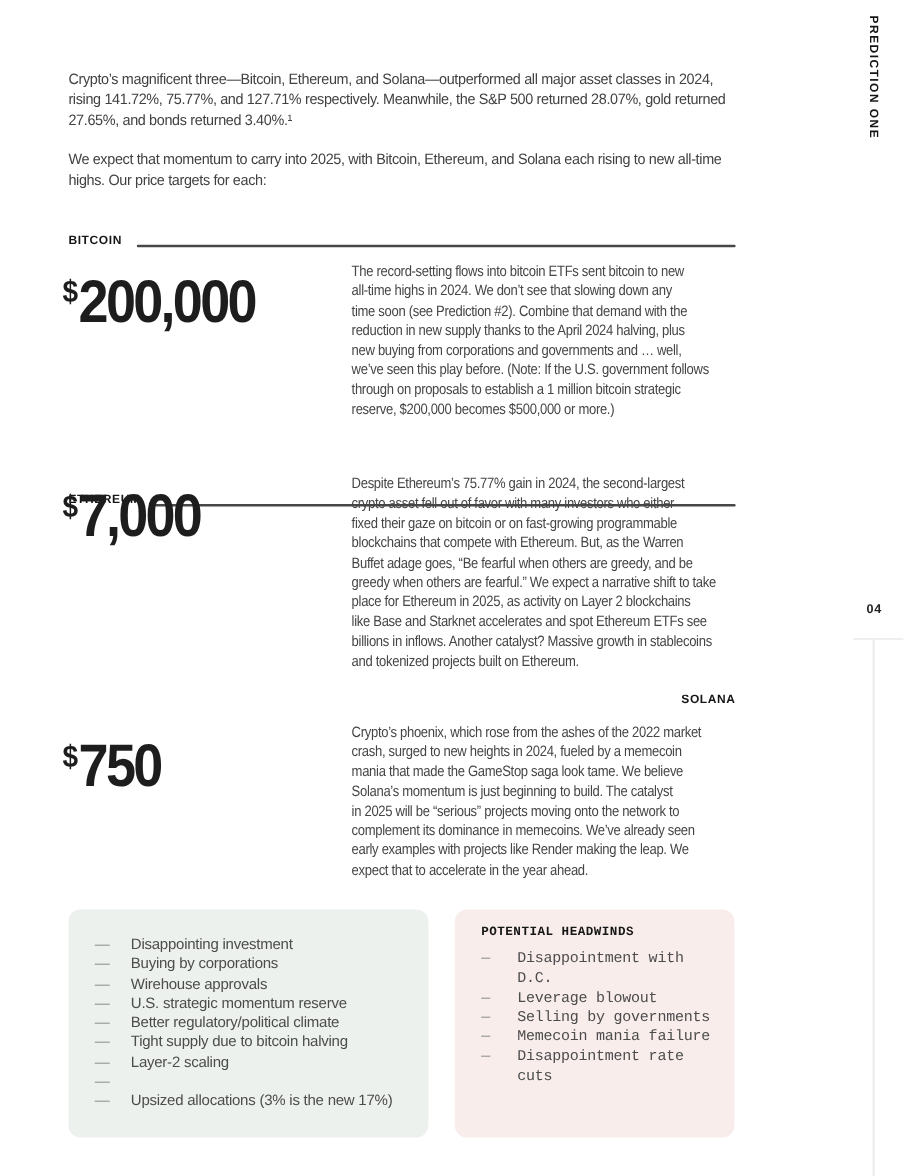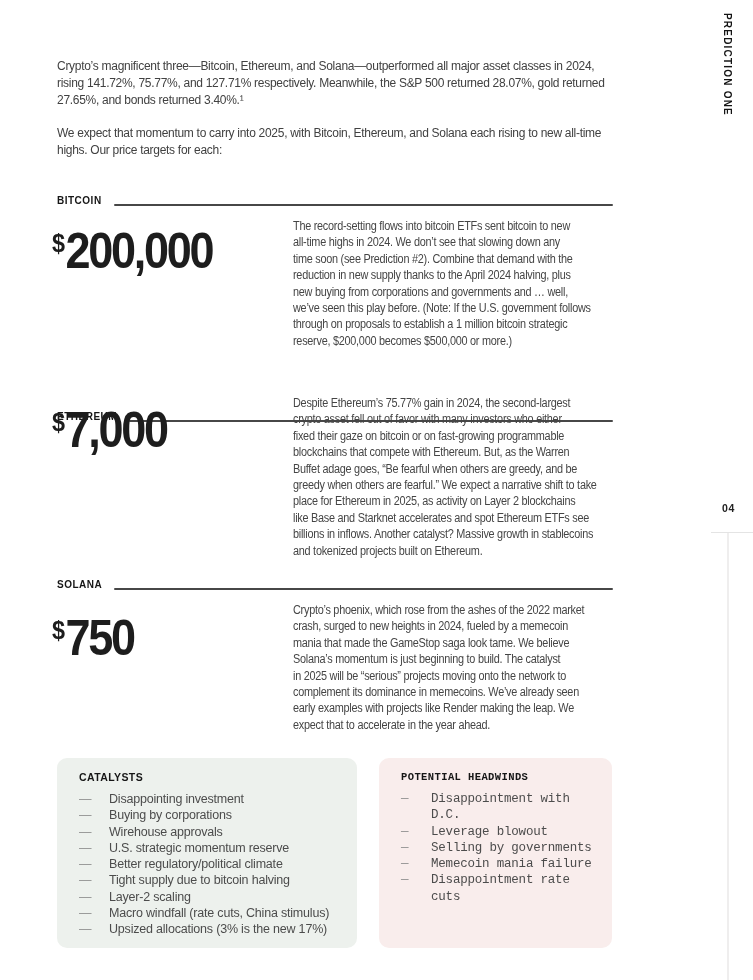--- a/index.html
+++ b/index.html
@@ -17,21 +17,21 @@
     letter-spacing:-0.3px; color:#414141;
     transform:scaleX(0.96); transform-origin:0 0;
   }
   #intro1 { top:58px; }
   #intro2 { top:125px; }
 
   
   .sec-head { left:57px; width:556px; display:flex; align-items:flex-end; gap:12px; height:12px; }
   .sec-label { font-size:10px; font-weight:bold; color:#161616; letter-spacing:0.5px; white-space:nowrap; }
   .sec-rule { flex:1; height:2px; background:#474747; border-radius:1px; }
-  #head-btc { top:194px; } #head-eth { top:370px;margin-top:40px; } #head-sol { top:578px; }
+  #head-btc { top:194px; } #head-eth { top:370px;margin-top:40px; } #head-sol { top:578px;flex-direction:column; }
 
   
   .price {
     left:52px; font-weight:bold; color:#1d1d1d; font-size:50px; line-height:50px;
     letter-spacing:-2.5px; white-space:nowrap;
     transform:scaleX(0.9); transform-origin:0 0;
   }
   .price .cur { font-size:26px; letter-spacing:-0.5px; vertical-align:16px; margin-right:1px; }
   #price-btc { top:218px; } #price-eth { top:397px; } #price-sol { top:605px; }
 
@@ -119,21 +119,20 @@
 <p class="abs sec-body" id="body-sol">Crypto’s phoenix, which rose from the ashes of the 2022 market
 crash, surged to new heights in 2024, fueled by a memecoin
 mania that made the GameStop saga look tame. We believe
 Solana’s momentum is just beginning to build. The catalyst
 in 2025 will be “serious” projects moving onto the network to
 complement its dominance in memecoins. We’ve already seen
 early examples with projects like Render making the leap. We
 expect that to accelerate in the year ahead.</p>
 
 <aside class="abs box" id="box-catalysts">
-  <h3>CATALYSTS</h3>
   <ul>
     <li>
         <span class="dash">—</span>
         <span>Disappointing investment</span>
       </li>
     <li>
         <span class="dash">—</span>
         <span>Buying by corporations</span>
       </li>
     <li>
@@ -151,21 +150,20 @@
     <li>
         <span class="dash">—</span>
         <span>Tight supply due to bitcoin halving</span>
       </li>
     <li>
         <span class="dash">—</span>
         <span>Layer-2 scaling</span>
       </li>
     <li>
         <span class="dash">—</span>
-        <span>Macro windfall (rate cuts, China stimulus)</span>
       </li>
     <li>
         <span class="dash">—</span>
         <span>Upsized allocations (3% is the new 17%)</span>
       </li>
   </ul>
 </aside>
 
 <aside class="abs box" id="box-headwinds">
   <h3>POTENTIAL HEADWINDS</h3>

